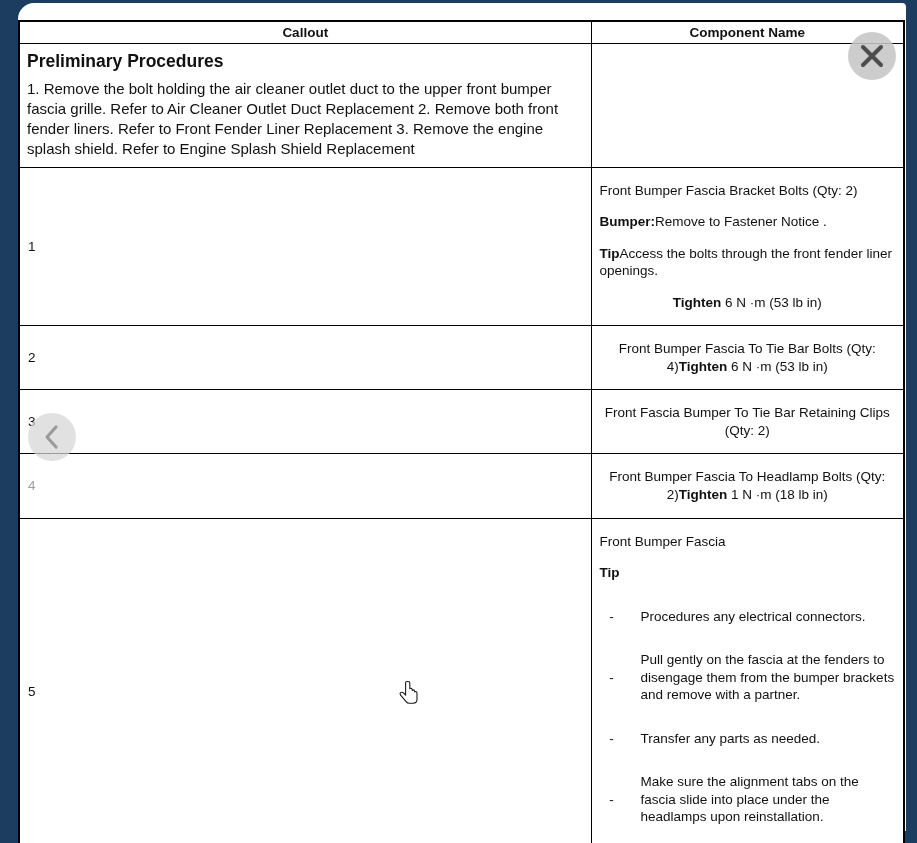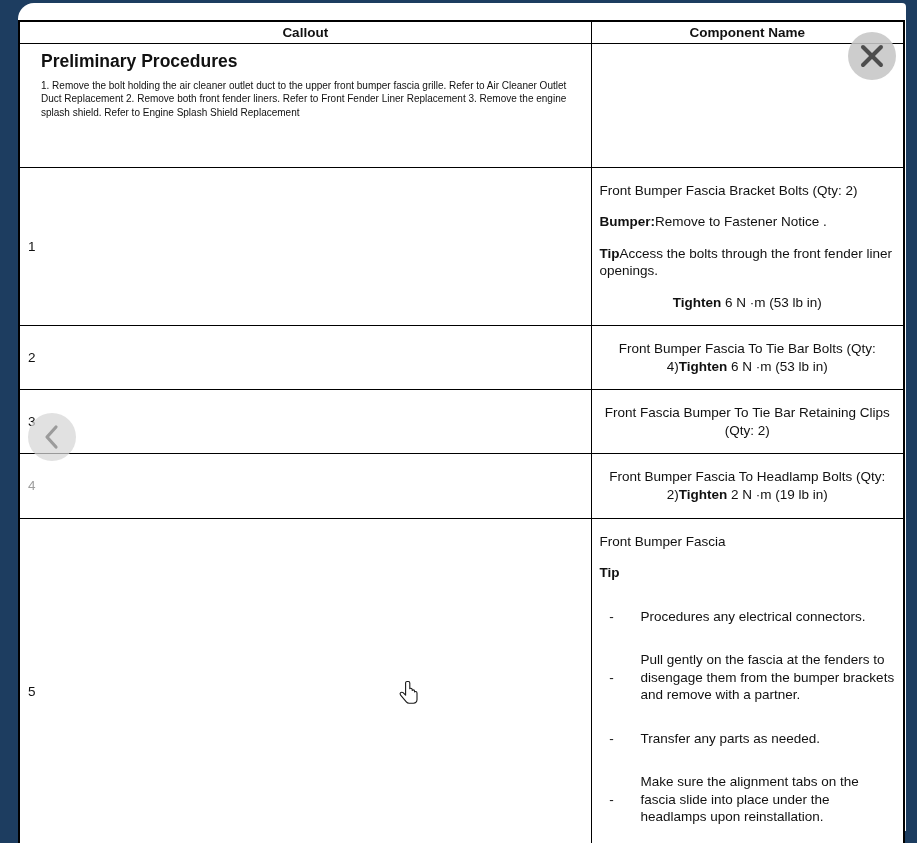--- a/index.html
+++ b/index.html
@@ -36,23 +36,23 @@
     height: 22px;
     text-align: center;
     padding: 2px 4px;
     margin-top: 24px;
   }
   td {
     vertical-align: top;
     font-size: 13.5px;
     line-height: 1.3;
   }
-  .prelim-cell { padding: 4px 21px 6px; height: 124px; }
+  .prelim-cell { padding: 4px 7px 6px; height: 124px; }
   .prelim-title { font-size: 17.5px; font-weight: bold; margin: 2px 0 7px; }
-  .prelim-body { font-size: 10px; line-height: 1.32; }
+  .prelim-body { font-size: 15px; line-height: 1.32; }
   .callout-cell { vertical-align: middle; padding: 6px 8px; }
   .component-cell { padding: 14px 8px; }
   tr.row-1 { height: 145px; }
   tr.row-2, tr.row-3, tr.row-4 { height: 49px; }
   .para { margin: 0 0 14px; }
   .para:last-child { margin-bottom: 0; text-align: center; }
   .dimmed { color: #9e9e9e; }
   .dash-item { display: flex; margin: 26px 0; }
   .dash { width: 12px; margin-left: 6px; text-align: center; align-self: center; flex: none; }
   .dash-text { margin-left: 23px; flex: 1; }
@@ -109,21 +109,21 @@
         </tr>
         <tr class="row-3">
           <td class="callout-cell">3</td>
           <td class="component-cell">
             <p class="para"><span>Front Fascia Bumper To Tie Bar Retaining Clips (Qty: 2)</span></p>
           </td>
         </tr>
         <tr class="row-4">
           <td class="callout-cell dimmed">4</td>
           <td class="component-cell">
-            <p class="para"><span>Front Bumper Fascia To Headlamp Bolts (Qty: 2)</span><b>Tighten</b><span> 2 N ·m (19 lb in)</span></p>
+            <p class="para"><span>Front Bumper Fascia To Headlamp Bolts (Qty: 2)</span><b>Tighten</b><span> 1 N ·m (18 lb in)</span></p>
           </td>
         </tr>
         <tr class="row-5">
           <td class="callout-cell">5</td>
           <td class="component-cell">
             <p class="para"><span>Front Bumper Fascia</span></p>
             <p class="para"><b>Tip</b></p>
             <div class="dash-item">
               <span class="dash">-</span>
               <span class="dash-text">Procedures any electrical connectors.</span>

